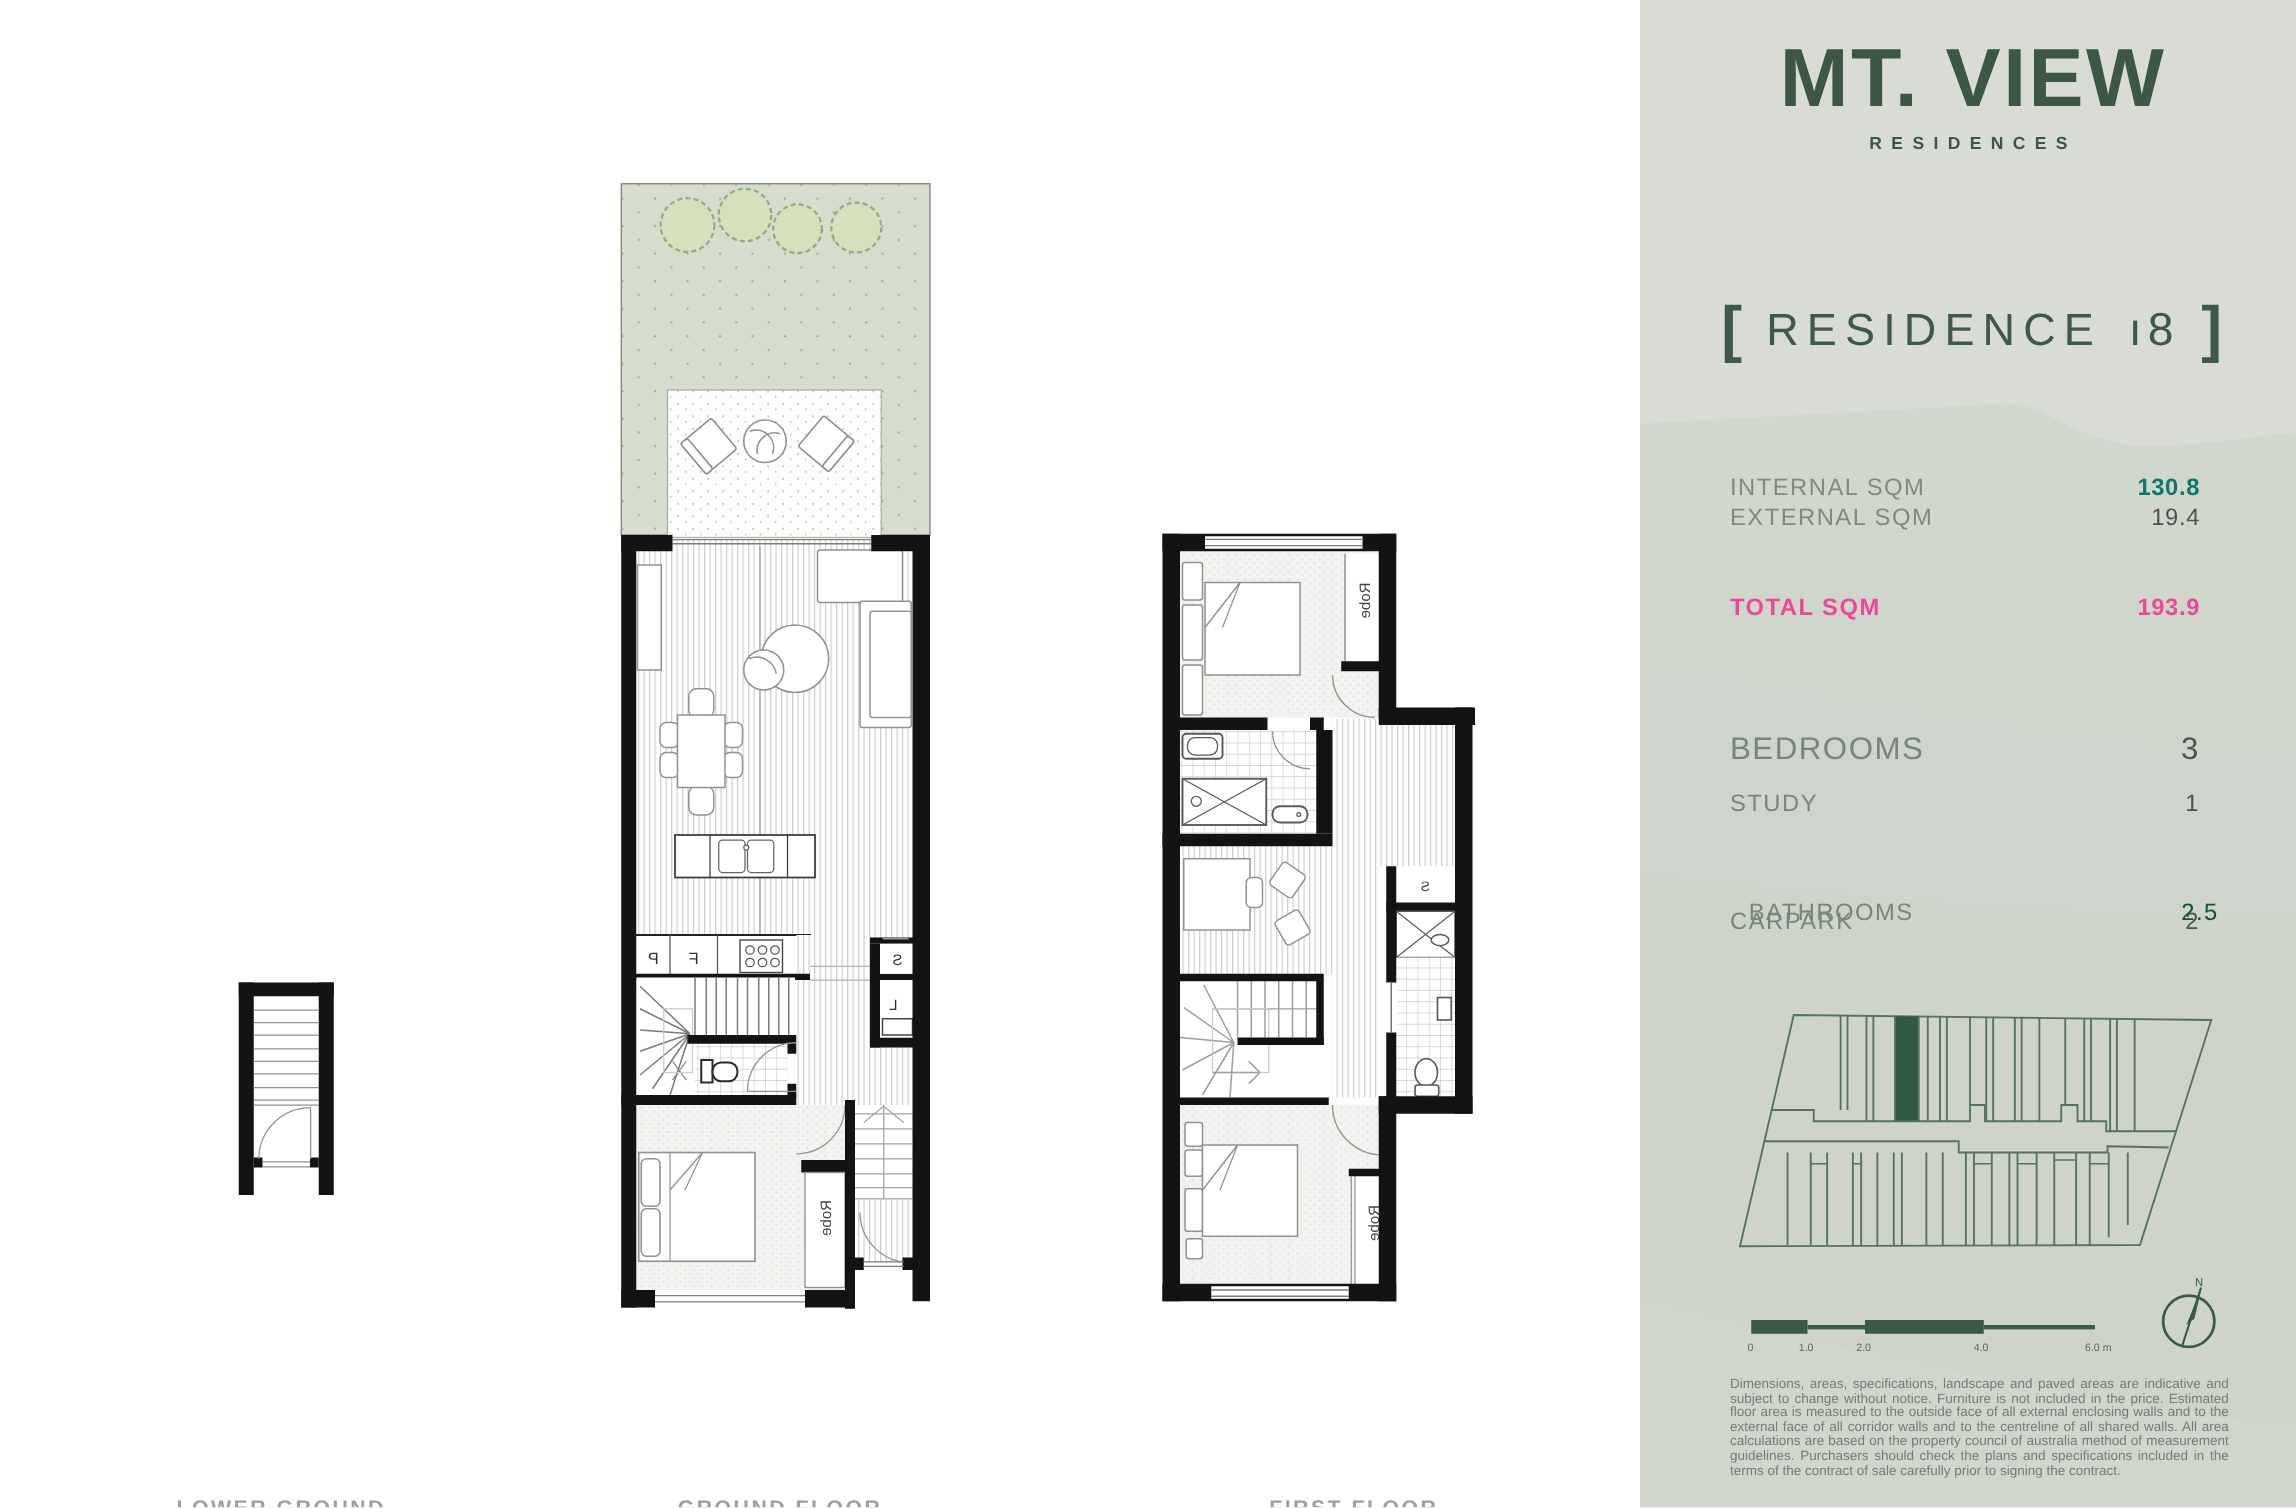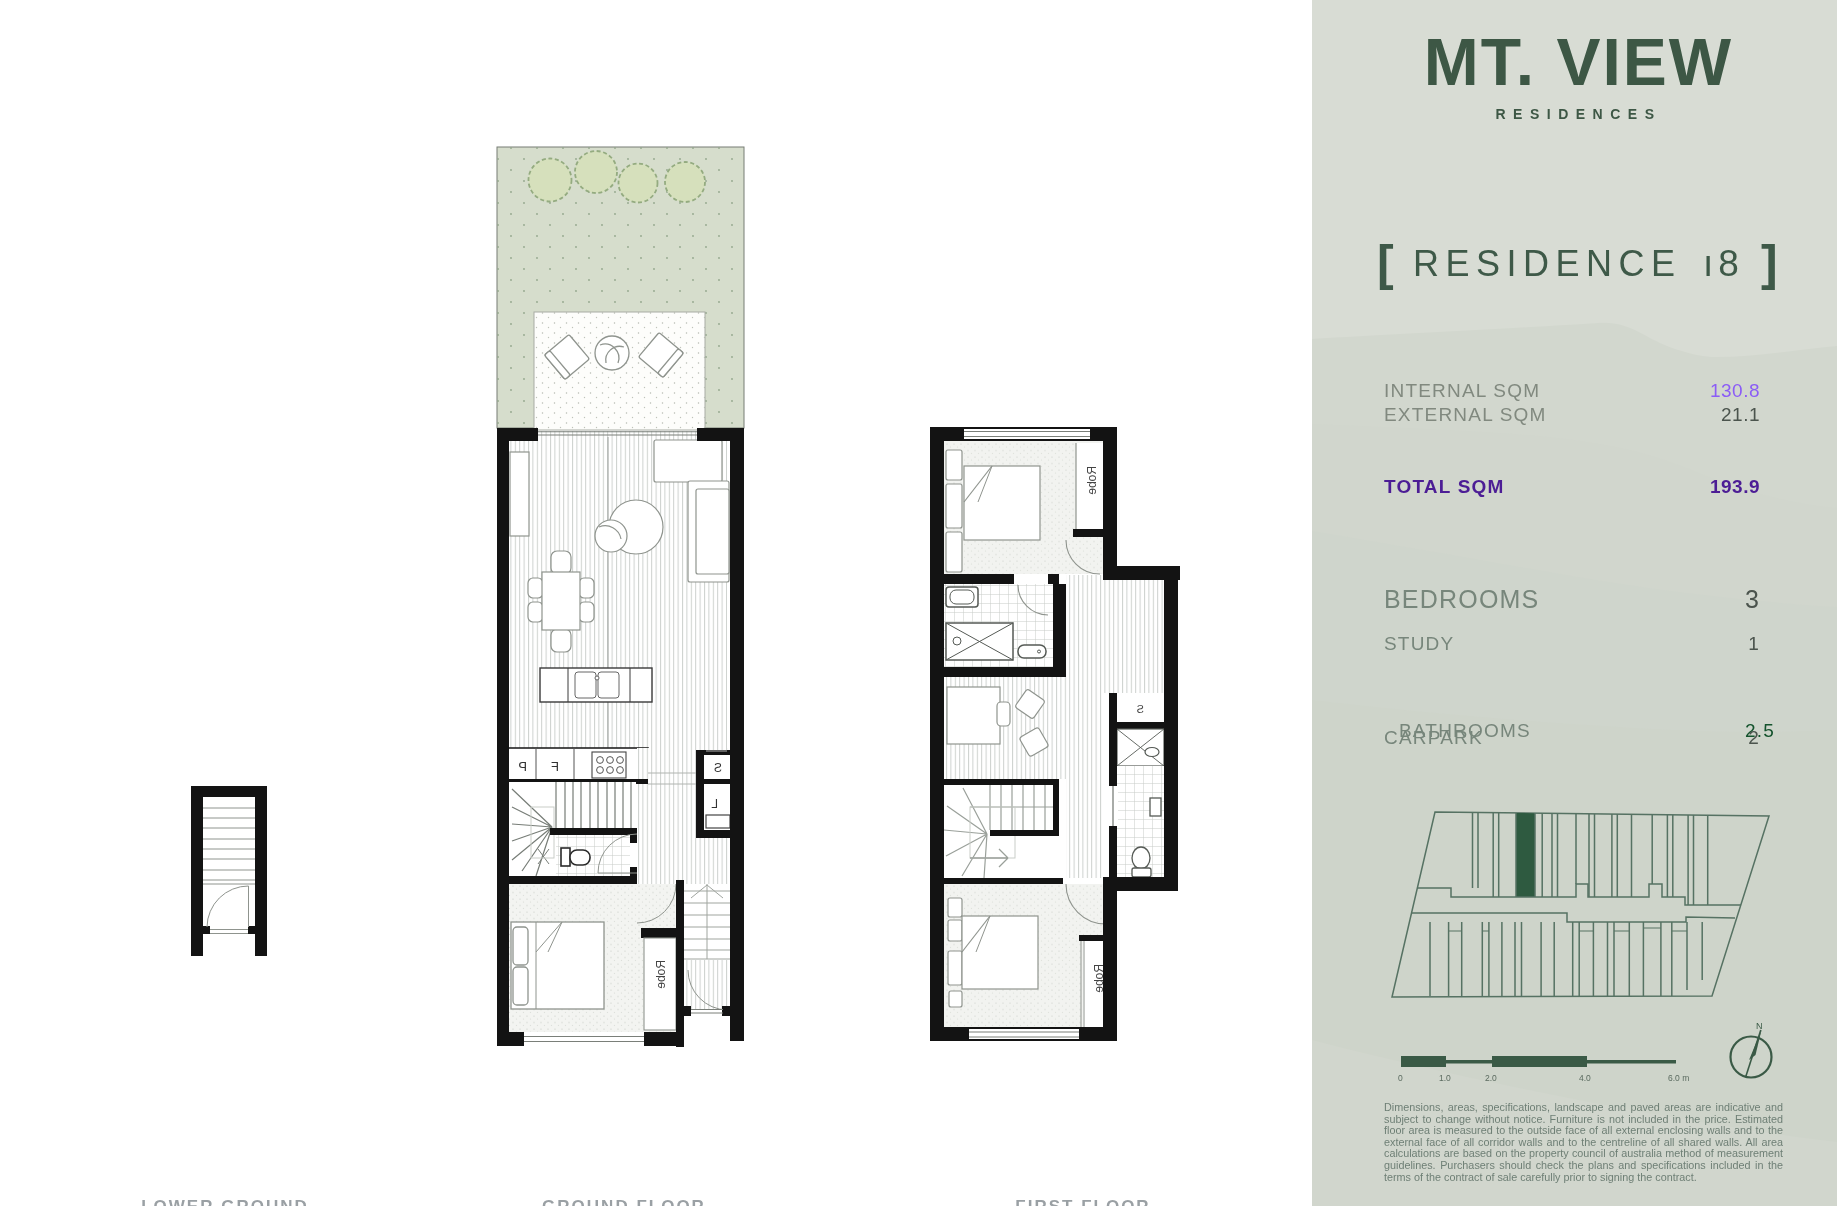--- a/index.html
+++ b/index.html
@@ -25,23 +25,23 @@
     <path d="M0,700 C120,714 240,724 360,730 C420,733 480,732 525,730 L525,1206 L0,1206 Z" fill="#ced4ca"></path>
     <path d="M0,1040 C100,1066 220,1092 330,1112 C400,1124 470,1136 525,1142 L525,1206 L0,1206 Z" fill="#d1d6cd"></path>
   </svg>
   <div class="abs logo">MT. VIEW</div>
   <div class="abs logosub">RESIDENCES</div>
   <div class="abs res18" style="left:1377px;top:234px;font-size:50px;font-weight:bold;">[</div>
   <div class="abs res18" style="left:1761px;top:234px;font-size:50px;font-weight:bold;">]</div>
   <div class="abs res18" style="left:1413px;top:243px;font-size:36px;letter-spacing:6.5px;">RESIDENCE</div>
   <div class="abs res18" style="left:1703px;top:243px;font-size:37px;letter-spacing:5px;">ı8</div>
   <div class="abs" style="left:1384px;top:0;width:376px;">
-    <div class="abs" style="top:380px;width:100%;color:#81897f;font-size:19px;letter-spacing:1.2px;">INTERNAL SQM<span style="float:right;color:#8b5cf6;letter-spacing:0.5px;">130.8</span></div>
-    <div class="abs" style="top:404px;width:100%;color:#81897f;font-size:19px;letter-spacing:1.2px;">EXTERNAL SQM<span style="float:right;color:#4b544d;letter-spacing:0.5px;">21.1</span></div>
-    <div class="abs" style="top:476px;width:100%;color:#4c1d95;font-size:19px;letter-spacing:1.2px;font-weight:bold;">TOTAL SQM<span style="float:right;letter-spacing:0.5px;">193.9</span></div>
+    <div class="abs" style="top:380px;width:100%;color:#81897f;font-size:19px;letter-spacing:1.2px;">INTERNAL SQM<span style="float:right;color:#0f766e;letter-spacing:0.5px;font-weight:bold;">130.8</span></div>
+    <div class="abs" style="top:404px;width:100%;color:#81897f;font-size:19px;letter-spacing:1.2px;">EXTERNAL SQM<span style="float:right;color:#4b544d;letter-spacing:0.5px;">19.4</span></div>
+    <div class="abs" style="top:476px;width:100%;color:#ec4899;font-size:19px;letter-spacing:1.2px;font-weight:bold;">TOTAL SQM<span style="float:right;letter-spacing:0.5px;">193.9</span></div>
     <div class="abs" style="top:585px;width:100%;color:#77867b;font-size:25px;letter-spacing:1.2px;">BEDROOMS<span style="float:right;color:#4b544d;">3</span></div>
     <div class="abs" style="top:633px;width:100%;color:#77867b;font-size:19px;letter-spacing:1.2px;">STUDY<span style="float:right;color:#4b544d;">1</span></div>
     <div class="abs" style="top:720px;width:100%;color:#77867b;font-size:19px;letter-spacing:1.2px;margin-left:15px;">BATHROOMS<span style="float:right;color:#14532d;">2.5</span></div>
     <div class="abs" style="top:727px;width:100%;color:#77867b;font-size:19px;letter-spacing:1.2px;">CARPARK<span style="float:right;color:#4b544d;">2</span></div>
   </div>
   <svg class="abs" style="left:1380px;top:800px;width:400px;height:210px" viewBox="0 0 400 210" fill="none" stroke="#567263" stroke-width="1.5">
     <path d="M55,12 L389,16 L332,196 L12,197 Z"></path>
     <polygon points="136,13 155,13.2 155,97 136,97" fill="#2e5a40" stroke="none"></polygon>
     <path d="M37,88 L71,88 L71,97 L196,97 L196,84 L208,84 L208,97 L269,97 L269,84 L282,84 L282,97 L305,97 L305,105 L361,105"></path>
     <path d="M31,113 L187,113 L187,122 L306,122 L306,117 L355,118"></path>

